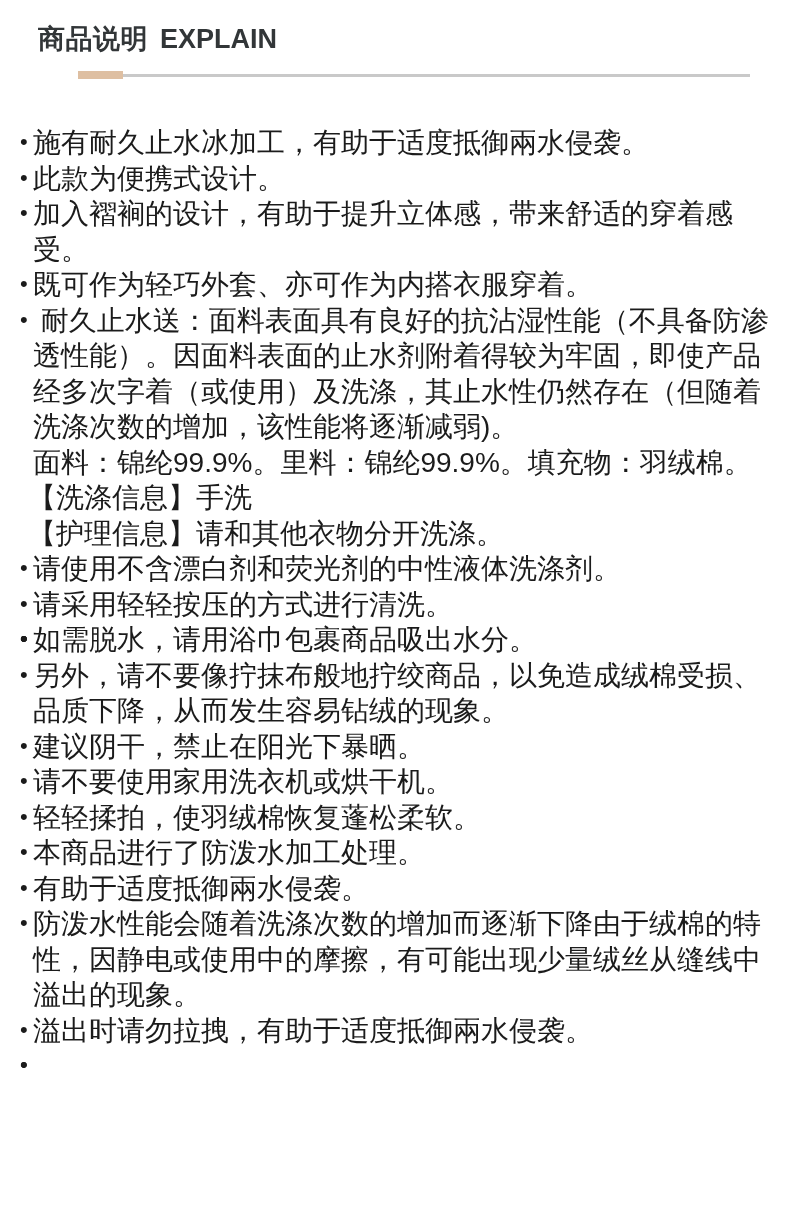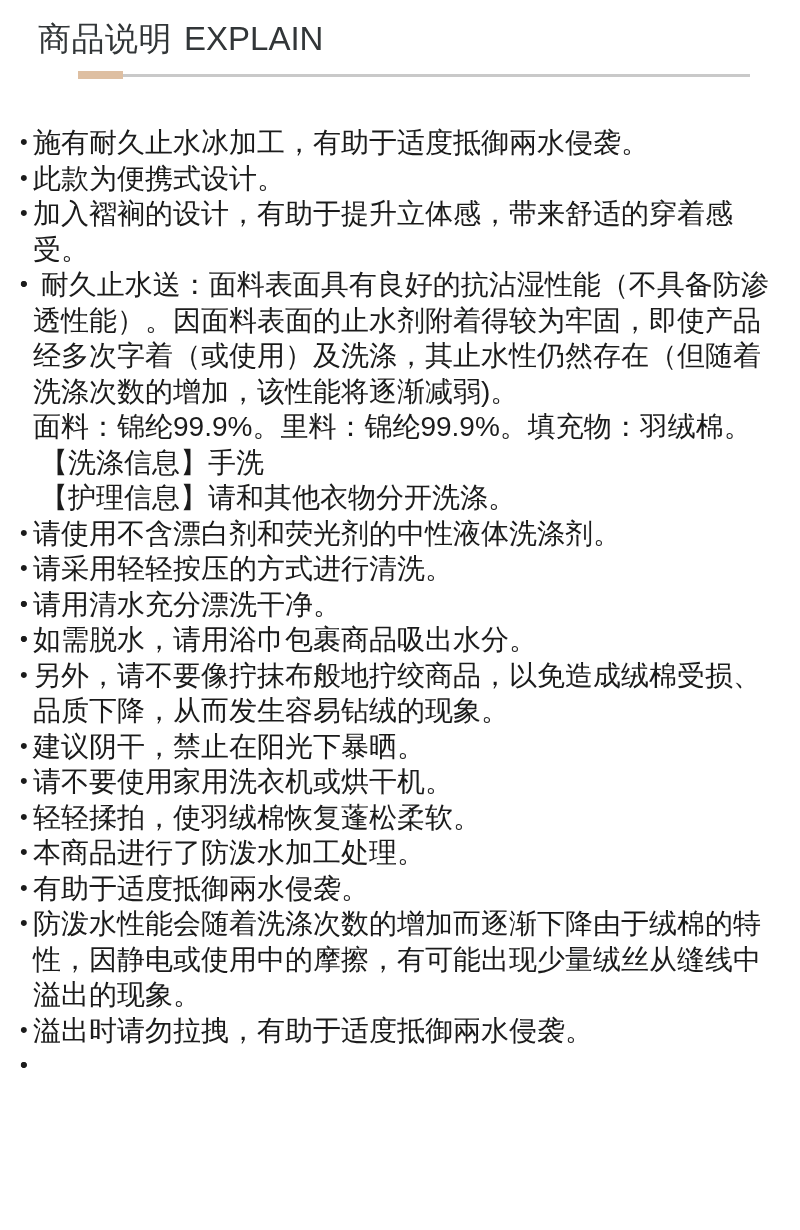--- a/index.html
+++ b/index.html
@@ -15,23 +15,23 @@
     width: 800px;
     height: 1230px;
     box-sizing: border-box;
     background: #ffffff;
   }
   .header {
     padding: 20px 0 0 38px;
   }
   .title {
     margin: 0;
-    font-size: 33px;
+    font-size: 27px;
     line-height: 38px;
-    font-weight: normal;
+    font-weight: bold;
     color: #323638;
     letter-spacing: 0.5px;
     white-space: nowrap;
   }
   .title .en {
     margin-left: 12px;
     letter-spacing: 0px;
   }
   .divider {
     margin: 13px 50px 0 40px;
@@ -65,21 +65,21 @@
     position: absolute;
     left: 20px;
     top: -1px;
     font-size: 22px;
     line-height: 35.5px;
     color: #1b1b1b;
   }
   .item.plain {
   }
   .item.bracket {
-    padding-left: 40px;
+    padding-left: 28px;
   }
 </style>
 </head>
 <body>
 
 <div class="page">
 
   <div class="header">
     <h1 class="title">
       <span class="cn">商品说明</span><span class="en">EXPLAIN</span>
@@ -101,20 +101,21 @@
       <span class="text">此款为便携式设计。</span>
     </li>
 
     <li class="item bullet">
       <span class="dot">•</span>
       <span class="text">加入褶裥的设计，有助于提升立体感，带来舒适的穿着感受。</span>
     </li>
 
     <li class="item bullet">
       <span class="dot">•</span>
+      <span class="text">既可作为轻巧外套、亦可作为内搭衣服穿着。</span>
     </li>
 
     <li class="item bullet">
       <span class="dot">•</span>
       <span class="text">&nbsp;耐久止水送：面料表面具有良好的抗沾湿性能（不具备防渗透性能）。因面料表面的止水剂附着得较为牢固，即使产品经多次字着（或使用）及洗涤，其止水性仍然存在（但随着洗涤次数的增加，该性能将逐渐减弱)。</span>
     </li>
 
     <li class="item plain">
       
       <span class="text">面料：锦纶99.9%。里料：锦纶99.9%。填充物：羽绒棉。</span>
@@ -139,21 +140,20 @@
       <span class="dot">•</span>
       <span class="text">请采用轻轻按压的方式进行清洗。</span>
     </li>
 
     <li class="item bullet">
       <span class="dot">•</span>
     </li>
 
     <li class="item bullet">
       <span class="dot">•</span>
-      <span class="text">请用清水充分漂洗干净。</span>
     </li>
 
     <li class="item bullet">
       <span class="dot">•</span>
     </li>
 
     <li class="item bullet">
       <span class="dot">•</span>
       <span class="text">如需脱水，请用浴巾包裹商品吸出水分。</span>
     </li>

